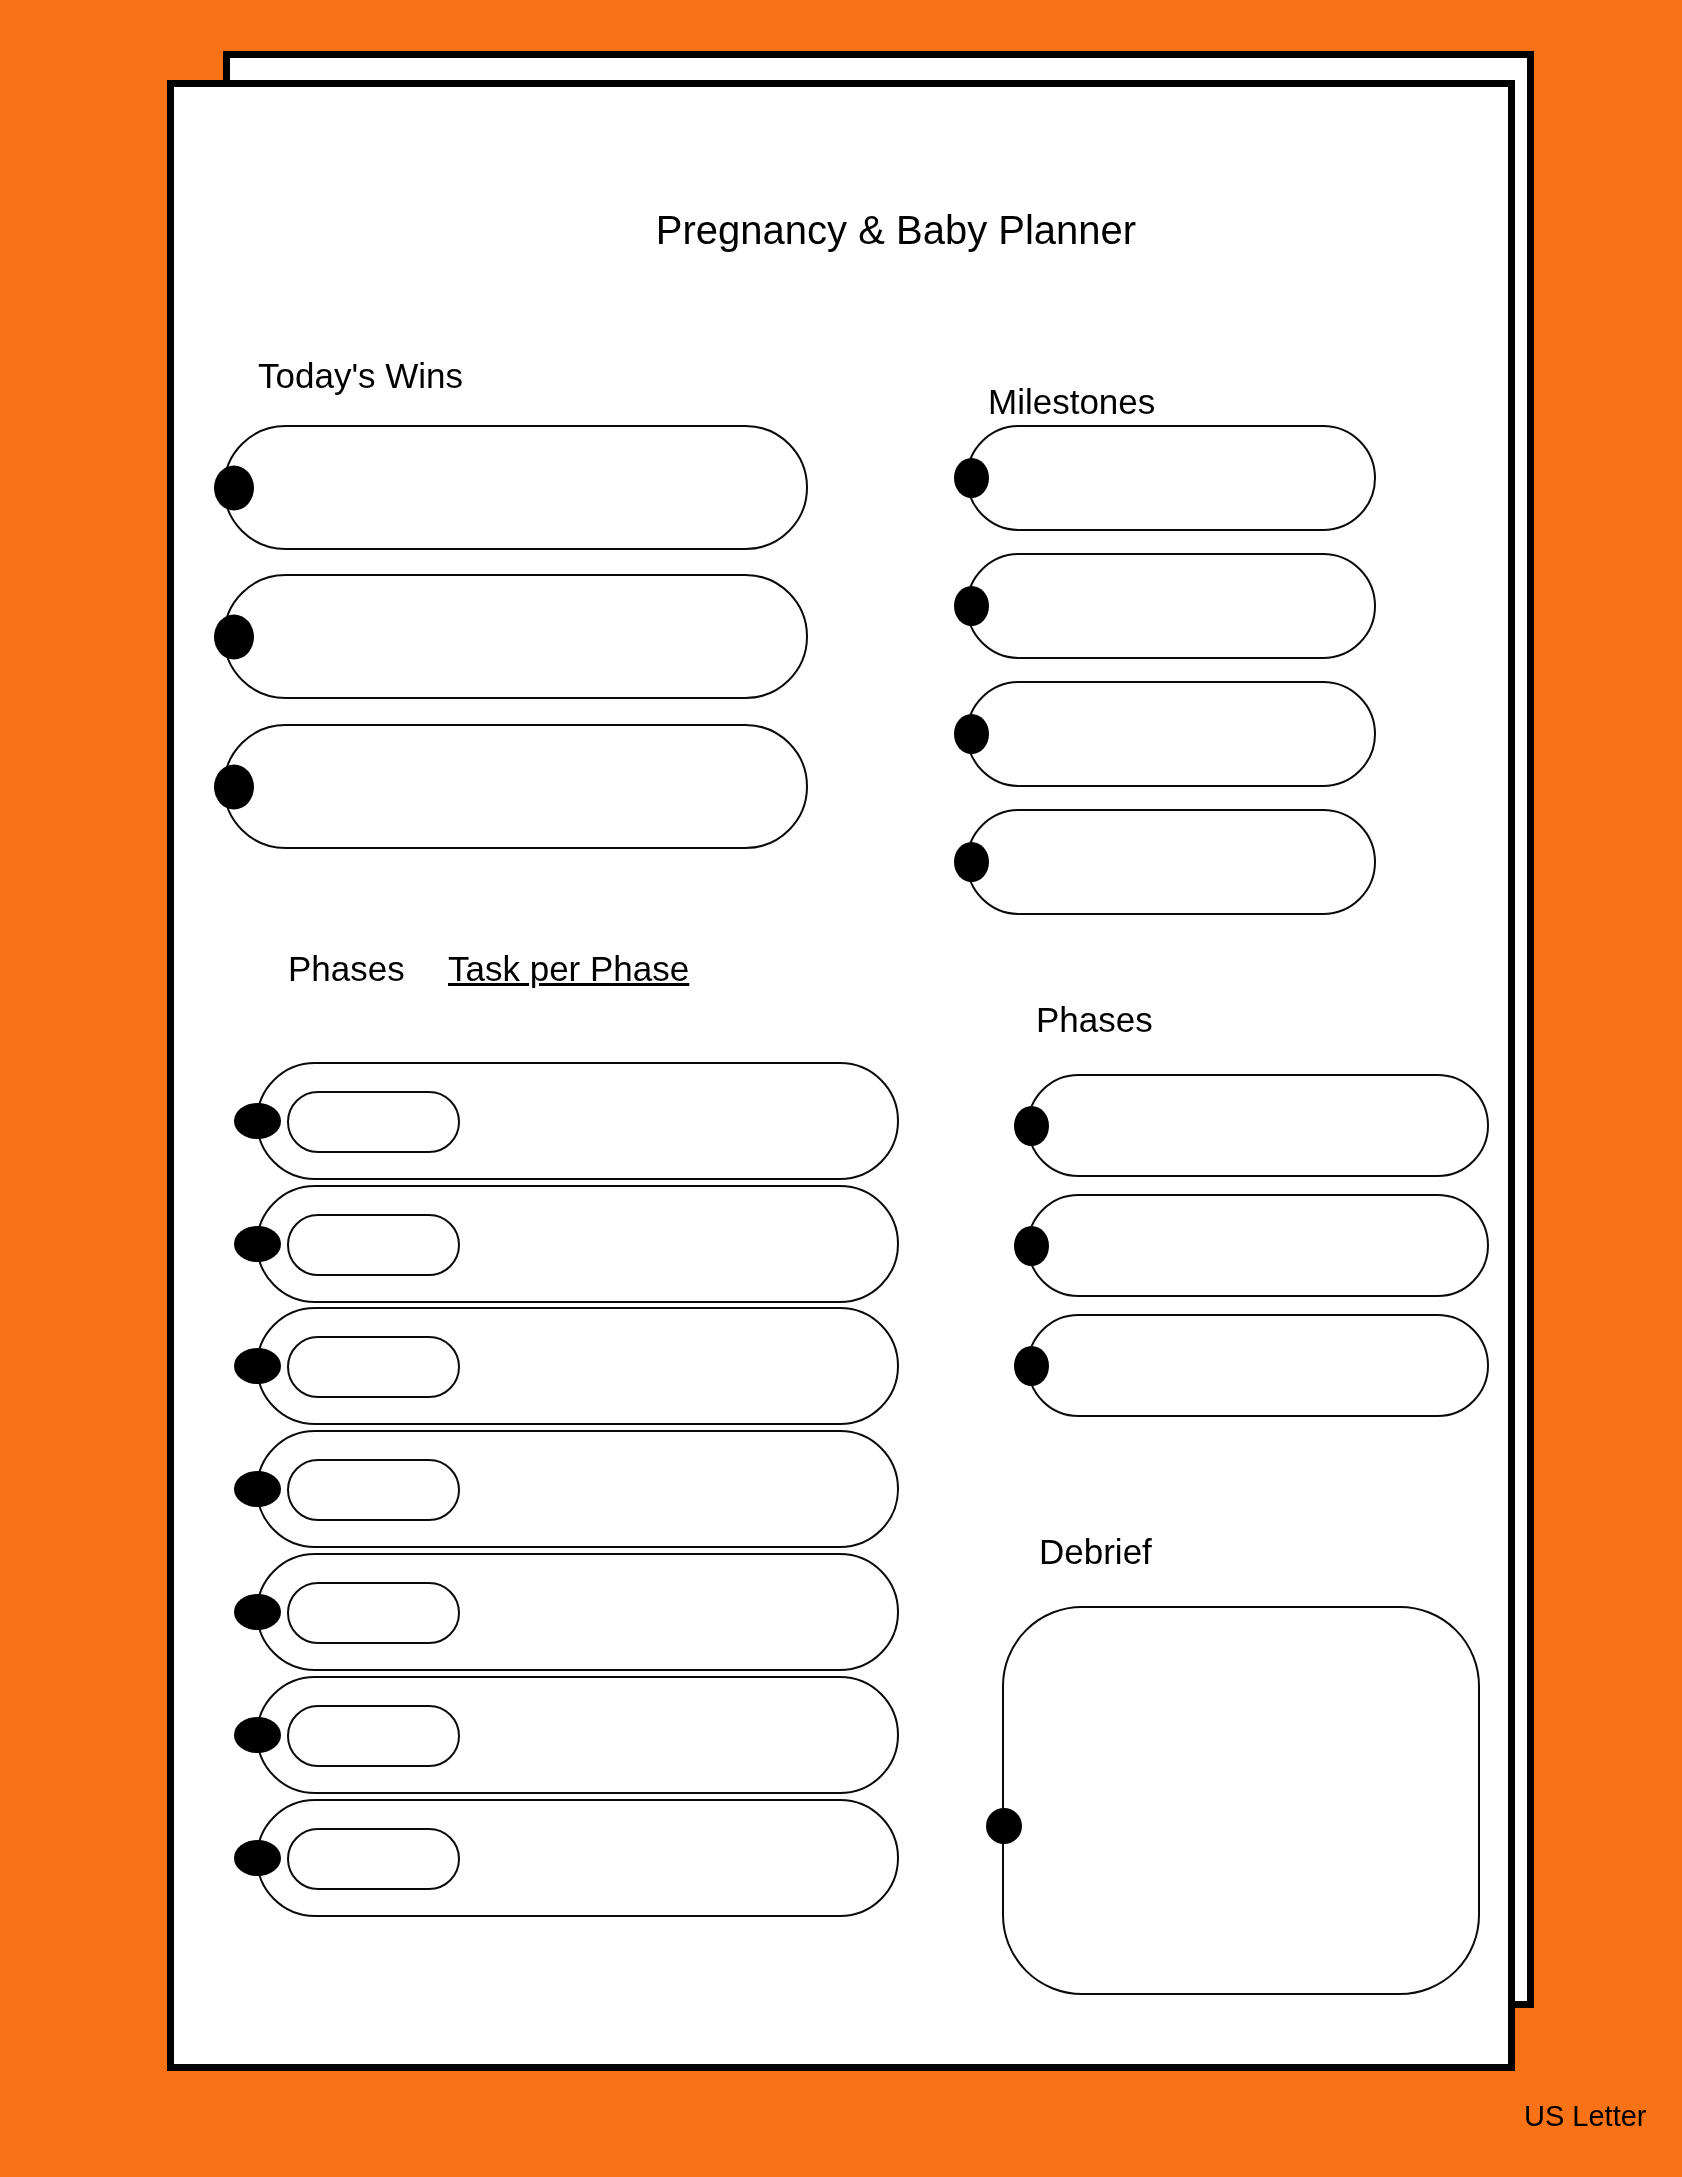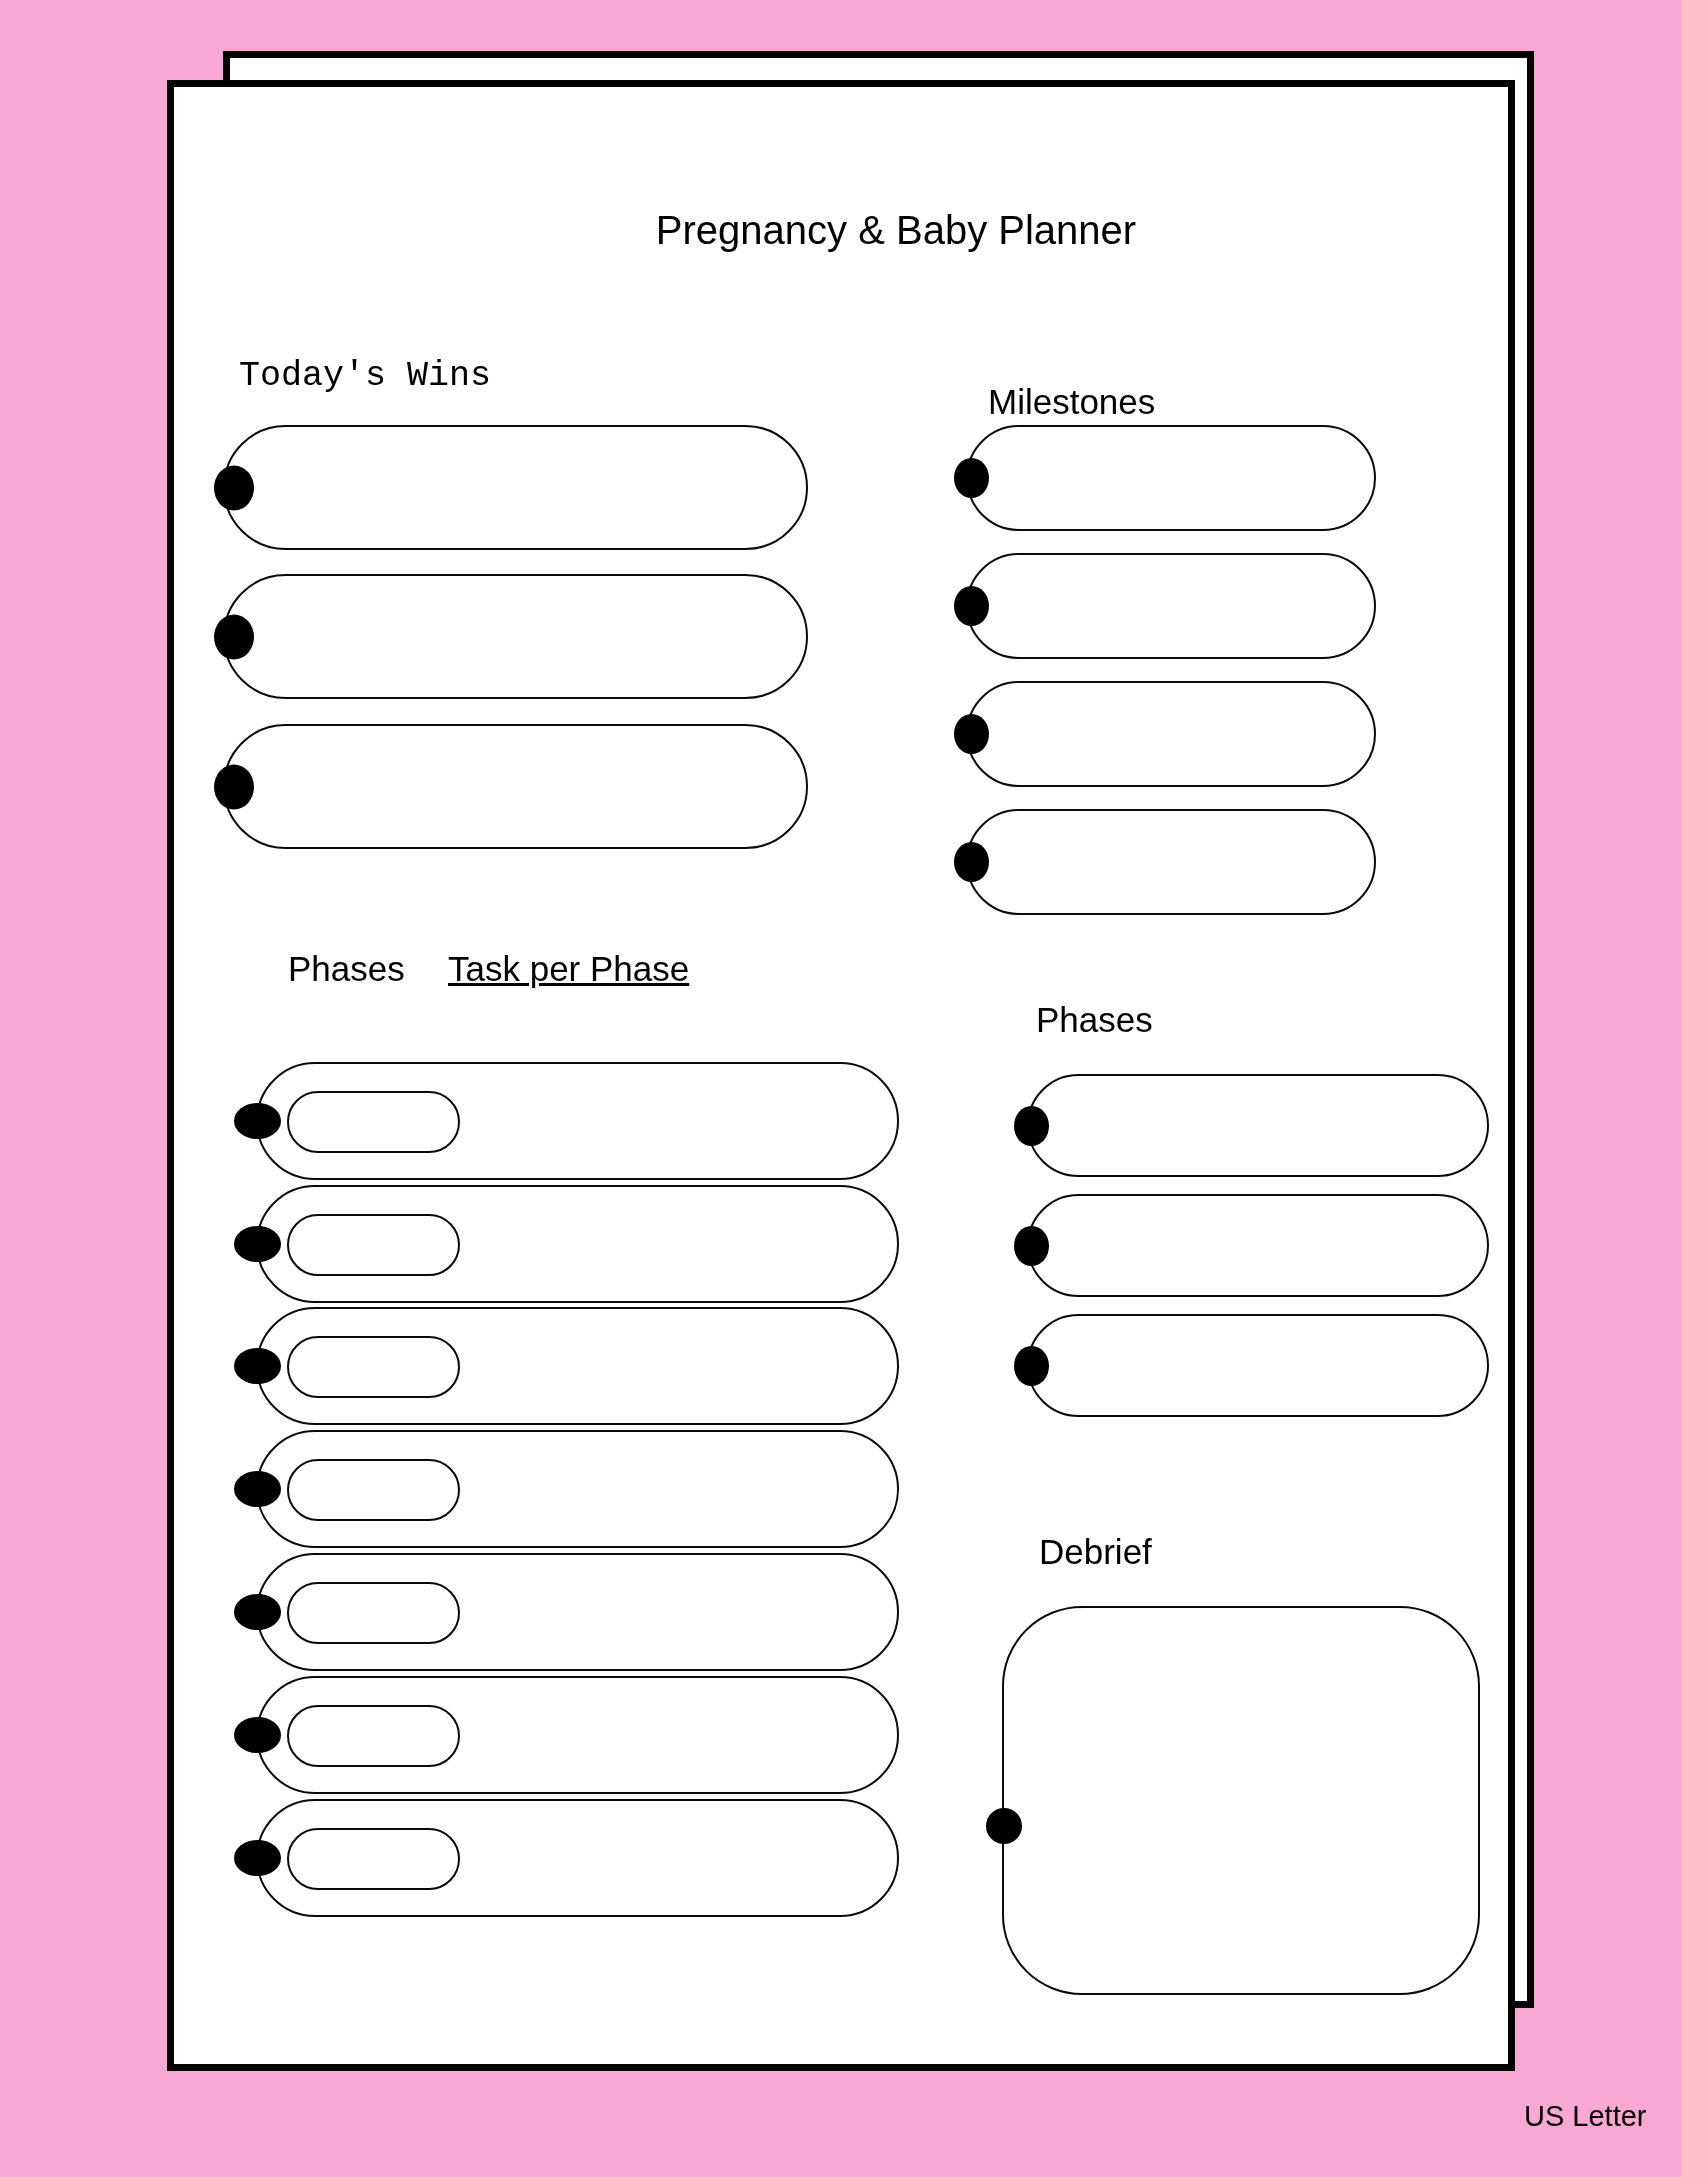--- a/index.html
+++ b/index.html
@@ -1,20 +1,20 @@
 <!DOCTYPE html>
 <html style="font-size:14px"><head>
 <meta charset="utf-8">
 <style>
   html, body { margin: 0; padding: 0; background: #ffffff; }
   #canvas {
     position: relative;
     width: 1683px;
     height: 2177px;
-    background: #f9a8d4;
+    background: #f97316;
     font-family: "Liberation Sans", sans-serif;
     color: #000;
     overflow: hidden;
   }
   .page {
     position: absolute;
     background: #ffffff;
     border: 7.8px solid #000000;
     box-sizing: border-box;
   }
@@ -27,21 +27,21 @@
     transform: translateX(-50%);
     font-size: 40px;
     letter-spacing: 0px;
     white-space: nowrap;
   }
   .heading {
     position: absolute;
     font-size: 35px;
     white-space: nowrap;
   }
-  #h-wins    { left: 239px;  top: 356px; font-family: Liberation Mono, monospace;  }
+  #h-wins    { left: 258px;  top: 356px;  }
   #h-miles   { left: 988px; top: 382px;  }
   #h-phases  { left: 288px;  top: 949px; }
   #h-tasks   { left: 448px;  top: 949px; text-decoration: underline; }
   #h-improve { left: 1036px; top: 1000px; }
   #h-debrief { left: 1039px; top: 1510px; margin-top: 22px; }
 
   .pill {
     position: absolute;
     background: #ffffff;
     border: 2.6px solid #0a0a0a;

